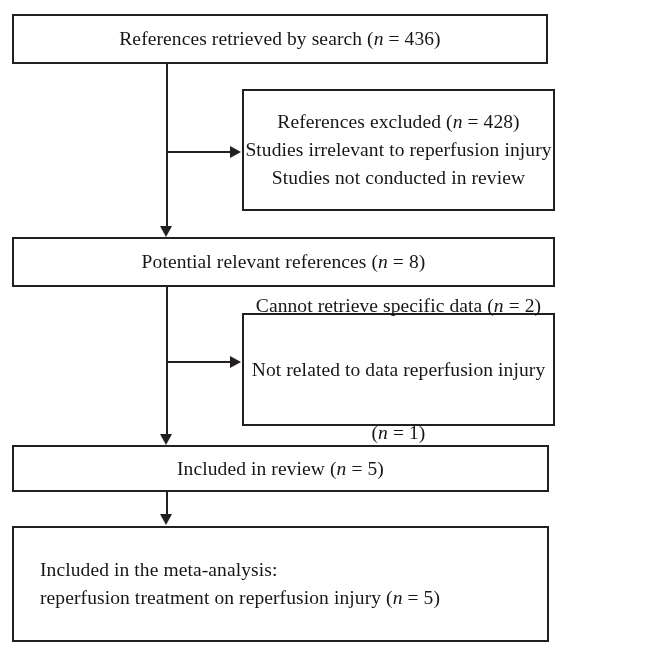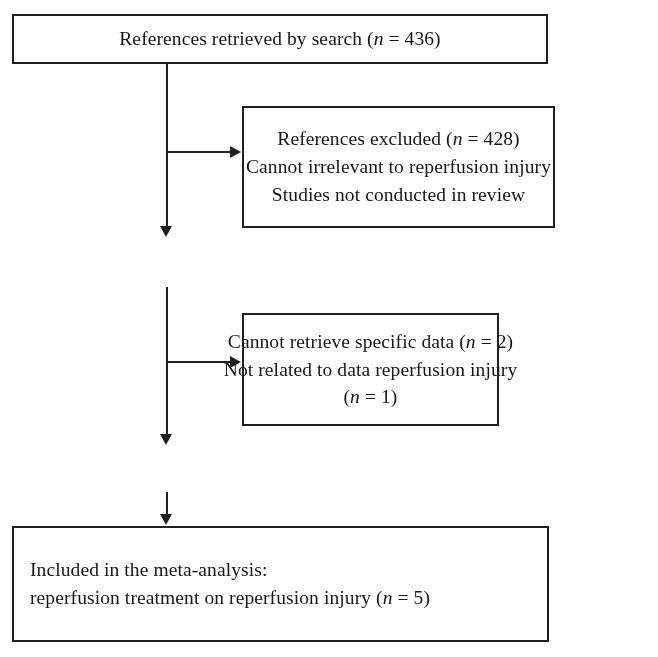--- a/index.html
+++ b/index.html
@@ -33,34 +33,34 @@
     letter-spacing: 0.1px;
     color: #161616;
   }
   .node.centered {
     align-items: center;
     text-align: center;
   }
   .node.leftish {
     align-items: flex-start;
     text-align: center;
-    padding-left: 16px;
+    padding-left: 26px;
   }
   .node .line {
     white-space: nowrap;
   }
   .it {
     font-style: italic;
   }
 
   
   #box-retrieved   { left: 12px;  top: 14px;  width: 536px; height: 50px; }
-  #box-excluded    { left: 242px; top: 106px;  width: 313px; height: 122px; }
+  #box-excluded    { left: 242px; top: 89px;  width: 313px; height: 122px; }
   #box-potential   { left: 12px;  top: 237px; width: 543px; height: 50px; }
-  #box-cannot      { left: 242px; top: 313px; width: 257px; height: 113px; }
+  #box-cannot      { left: 242px; top: 313px; width: 313px; height: 113px; gap: 36px; }
   #box-included    { left: 12px;  top: 445px; width: 537px; height: 47px; }
   #box-meta        { left: 12px;  top: 526px; width: 537px; height: 116px; }
 
   
   .conn {
     position: absolute;
     background: #231f20;
   }
   .conn.v { width: 2px; }
   .conn.h { height: 2px; }
@@ -108,40 +108,50 @@
     <div class="line">
       <span>References retrieved by search (</span><span class="it">n</span><span> = 436)</span>
     </div>
   </div>
 
   <div class="node centered" id="box-excluded">
     <div class="line">
       <span>References excluded (</span><span class="it">n</span><span> = 428)</span>
     </div>
     <div class="line">
-      <span>Cannot irrelevant to reperfusion injury</span>
+      <span>Studies irrelevant to reperfusion injury</span>
     </div>
     <div class="line">
       <span>Studies not conducted in review</span>
     </div>
   </div>
 
+  <div class="node centered" id="box-potential">
+    <div class="line">
+      <span>Potential relevant references (</span><span class="it">n</span><span> = 8)</span>
+    </div>
+  </div>
 
   <div class="node centered" id="box-cannot">
     <div class="line">
       <span>Cannot retrieve specific data (</span><span class="it">n</span><span> = 2)</span>
     </div>
     <div class="line">
       <span>Not related to data reperfusion injury</span>
     </div>
     <div class="line">
       <span>(</span><span class="it">n</span><span> = 1)</span>
     </div>
   </div>
 
+  <div class="node centered" id="box-included">
+    <div class="line">
+      <span>Included in review (</span><span class="it">n</span><span> = 5)</span>
+    </div>
+  </div>
 
   <div class="node leftish" id="box-meta">
     <div class="line">
       <span>Included in the meta-analysis:</span>
     </div>
     <div class="line">
       <span>reperfusion treatment on reperfusion injury (</span><span class="it">n</span><span> = 5)</span>
     </div>
   </div>
 

